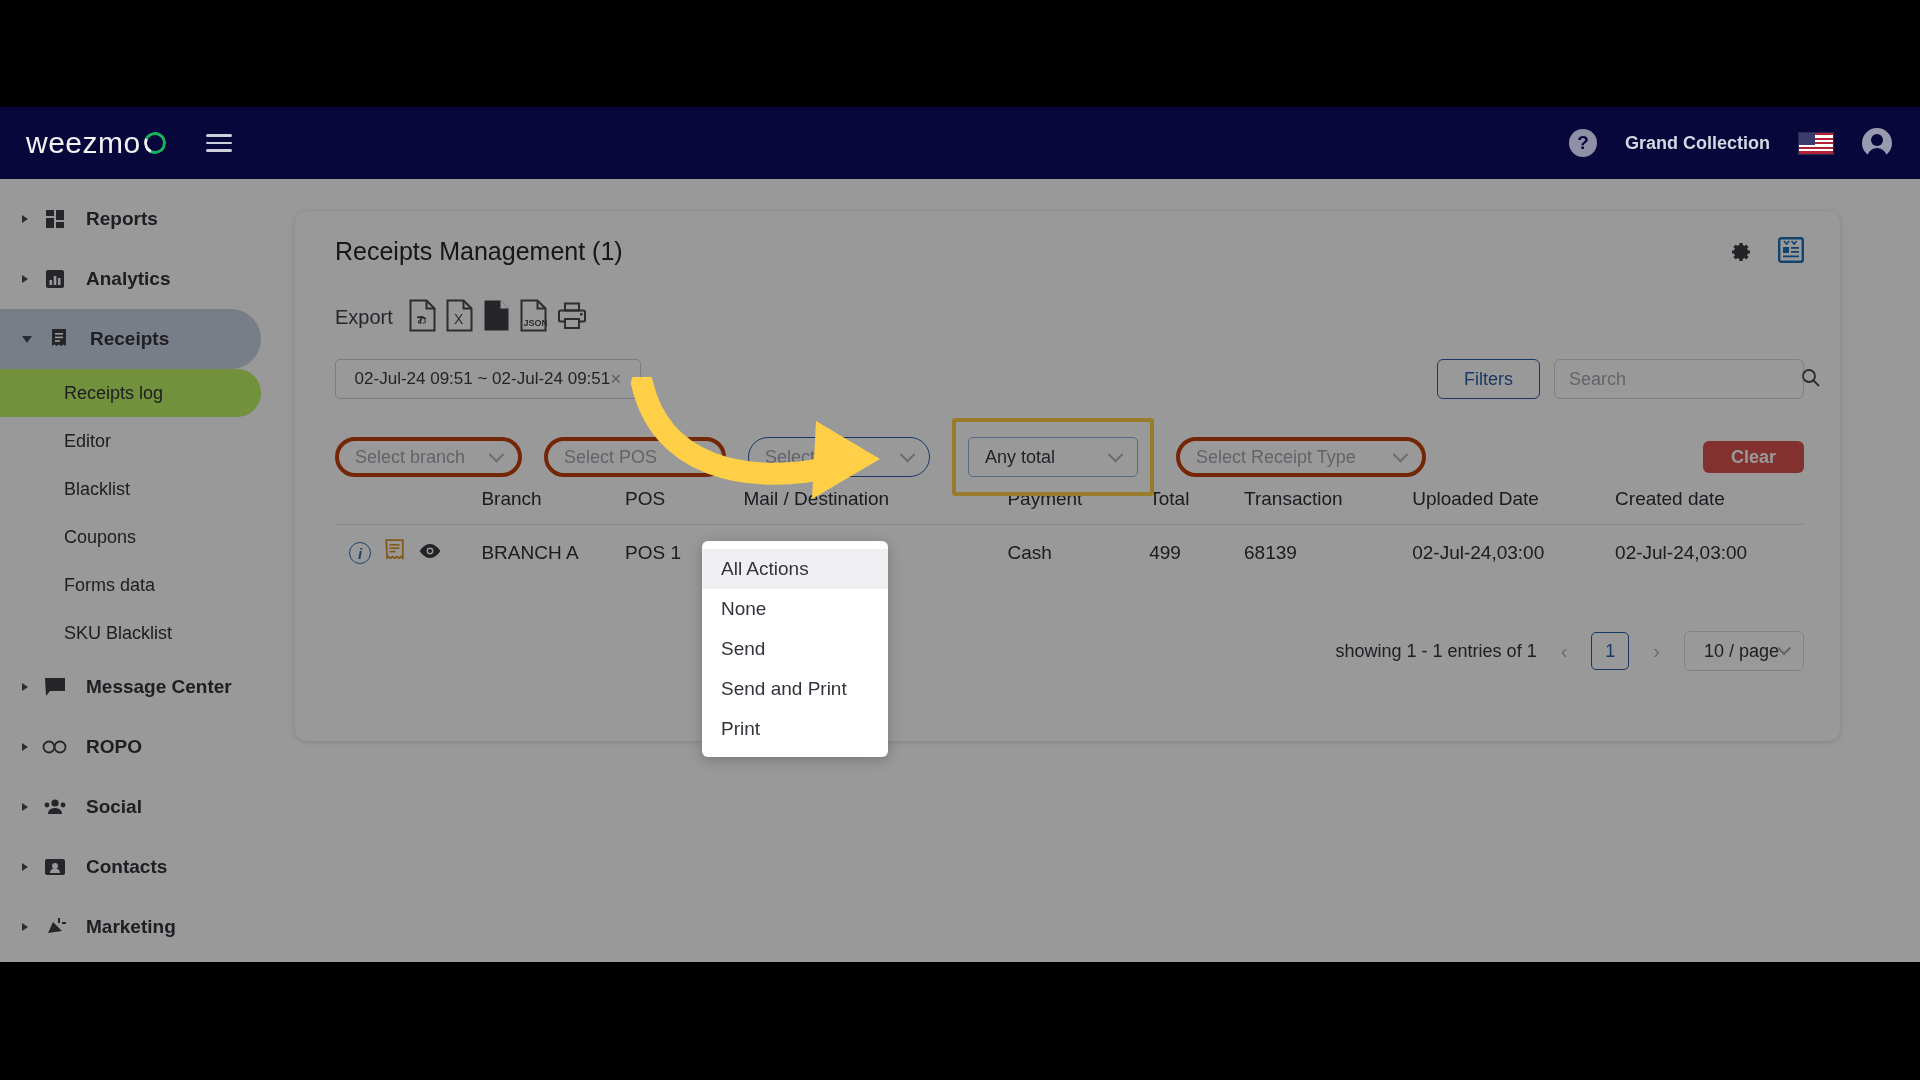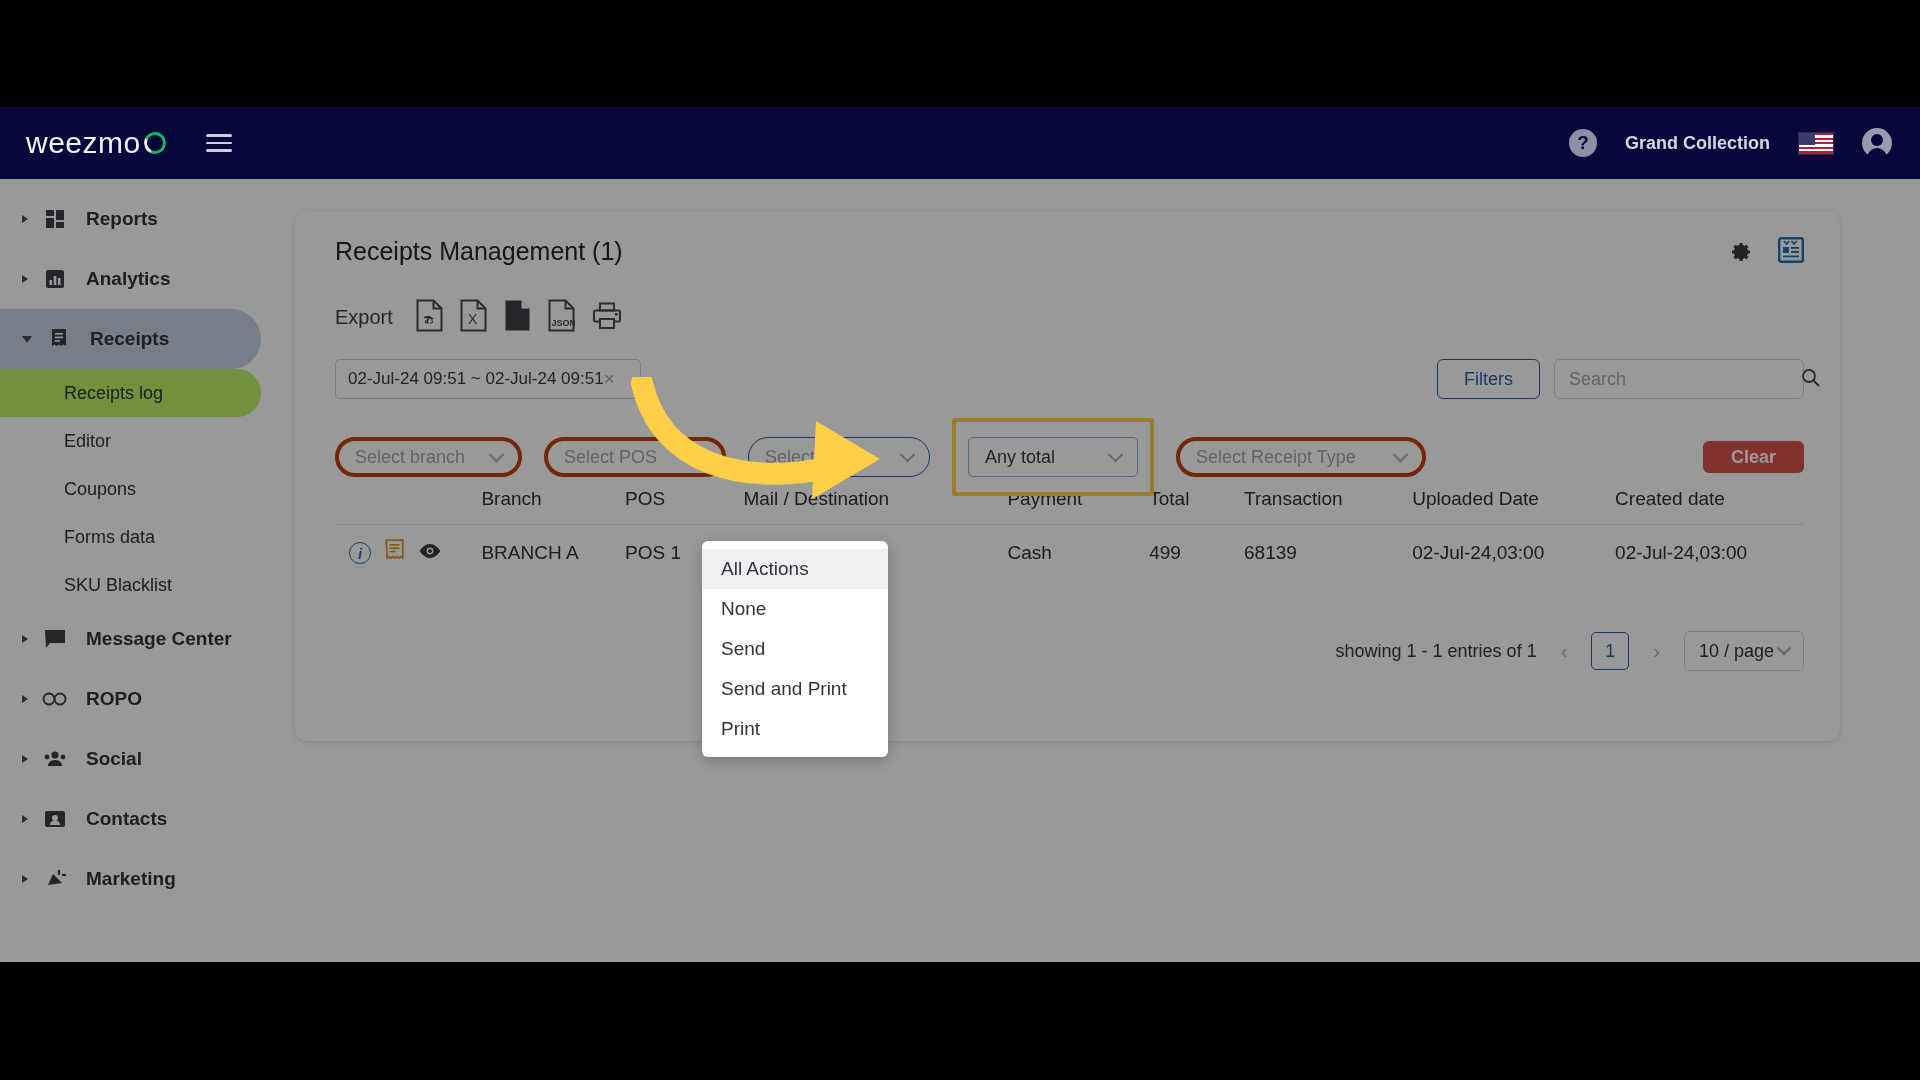--- a/index.html
+++ b/index.html
@@ -149,33 +149,33 @@
     position:absolute; right: 36px; top: 26px;
     display:flex; align-items:center; gap: 26px;
   }
   .gear {
     width: 22px; height: 22px; color:#3a3a42; cursor:pointer;
   }
   .report-icon { cursor:pointer; }
 
   .export-row {
     position:absolute; left: 40px; top: 88px;
-    display:flex; align-items:center; gap: 17px;
+    display:flex; align-items:center; gap: 10px;
   }
   .export-label { font-size: 20px; color: #3f3f48; margin-right: 6px; }
   .exp-icon { cursor:pointer; }
 
   .filters-row1 {
     position:absolute; left: 40px; top: 148px; right: 36px;
     display:flex; align-items:center;
   }
   .daterange {
     width: 306px; height: 40px;
     border: 1px solid #cfcfd6; border-radius: 5px;
-    display:flex; align-items:center; justify-content:flex-start;
+    display:flex; align-items:center; justify-content:center;
     padding: 0 12px; font-size: 17px; color:#3b3b44;
     background: #fff;
   }
   .daterange .x { color:#9b9ba5; font-size:19px; cursor:pointer; }
   .right-tools { margin-left:auto; display:flex; gap: 14px; }
   .btn-filters {
     height: 40px; padding: 0 26px;
     border: 1.6px solid #2c5ea8; border-radius: 6px;
     color: #2c5ea8; background:#fff; font-size:18px;
     display:flex; align-items:center; cursor:pointer;
@@ -272,21 +272,21 @@
     font-size: 18px; color:#34343d;
   }
   .pg-arrow { color:#b3b3bc; font-size: 20px; cursor:pointer; padding: 0 6px; }
   .pg-num {
     width: 38px; height: 38px; border: 1.5px solid #2c5ea8;
     border-radius: 5px; color:#2c5ea8; font-size:18px;
     display:flex; align-items:center; justify-content:center; cursor:pointer;
   }
   .pg-size {
     width: 120px; height: 40px; border:1px solid #d8d8de; border-radius:5px;
-    display:flex; align-items:center; justify-content:space-between;
+    display:flex; align-items:center; justify-content:flex-end;
     padding: 0 14px; color:#34343d; font-size:18px; cursor:pointer;
   }
   .pg-size .chev {
     width: 10px; height: 10px; border-right:2px solid #a9a9b3;
     border-bottom:2px solid #a9a9b3; transform: rotate(45deg) translate(-2px,-2px);
   }
 
   
   #actions-menu {
     position:absolute; left: 702px; top: 434px;
@@ -351,20 +351,23 @@
             </svg>
         </span>
         <span class="nav-label">Receipts</span>
       </div>
 
       <div class="sub-item selected">
         <span>Receipts log</span>
       </div>
       <div class="sub-item">
         <span>Editor</span>
+      </div>
+      <div class="sub-item">
+        <span>Blacklist</span>
       </div>
       <div class="sub-item">
         <span>Coupons</span>
       </div>
       <div class="sub-item">
         <span>Forms data</span>
       </div>
       <div class="sub-item">
         <span>SKU Blacklist</span>
       </div>

